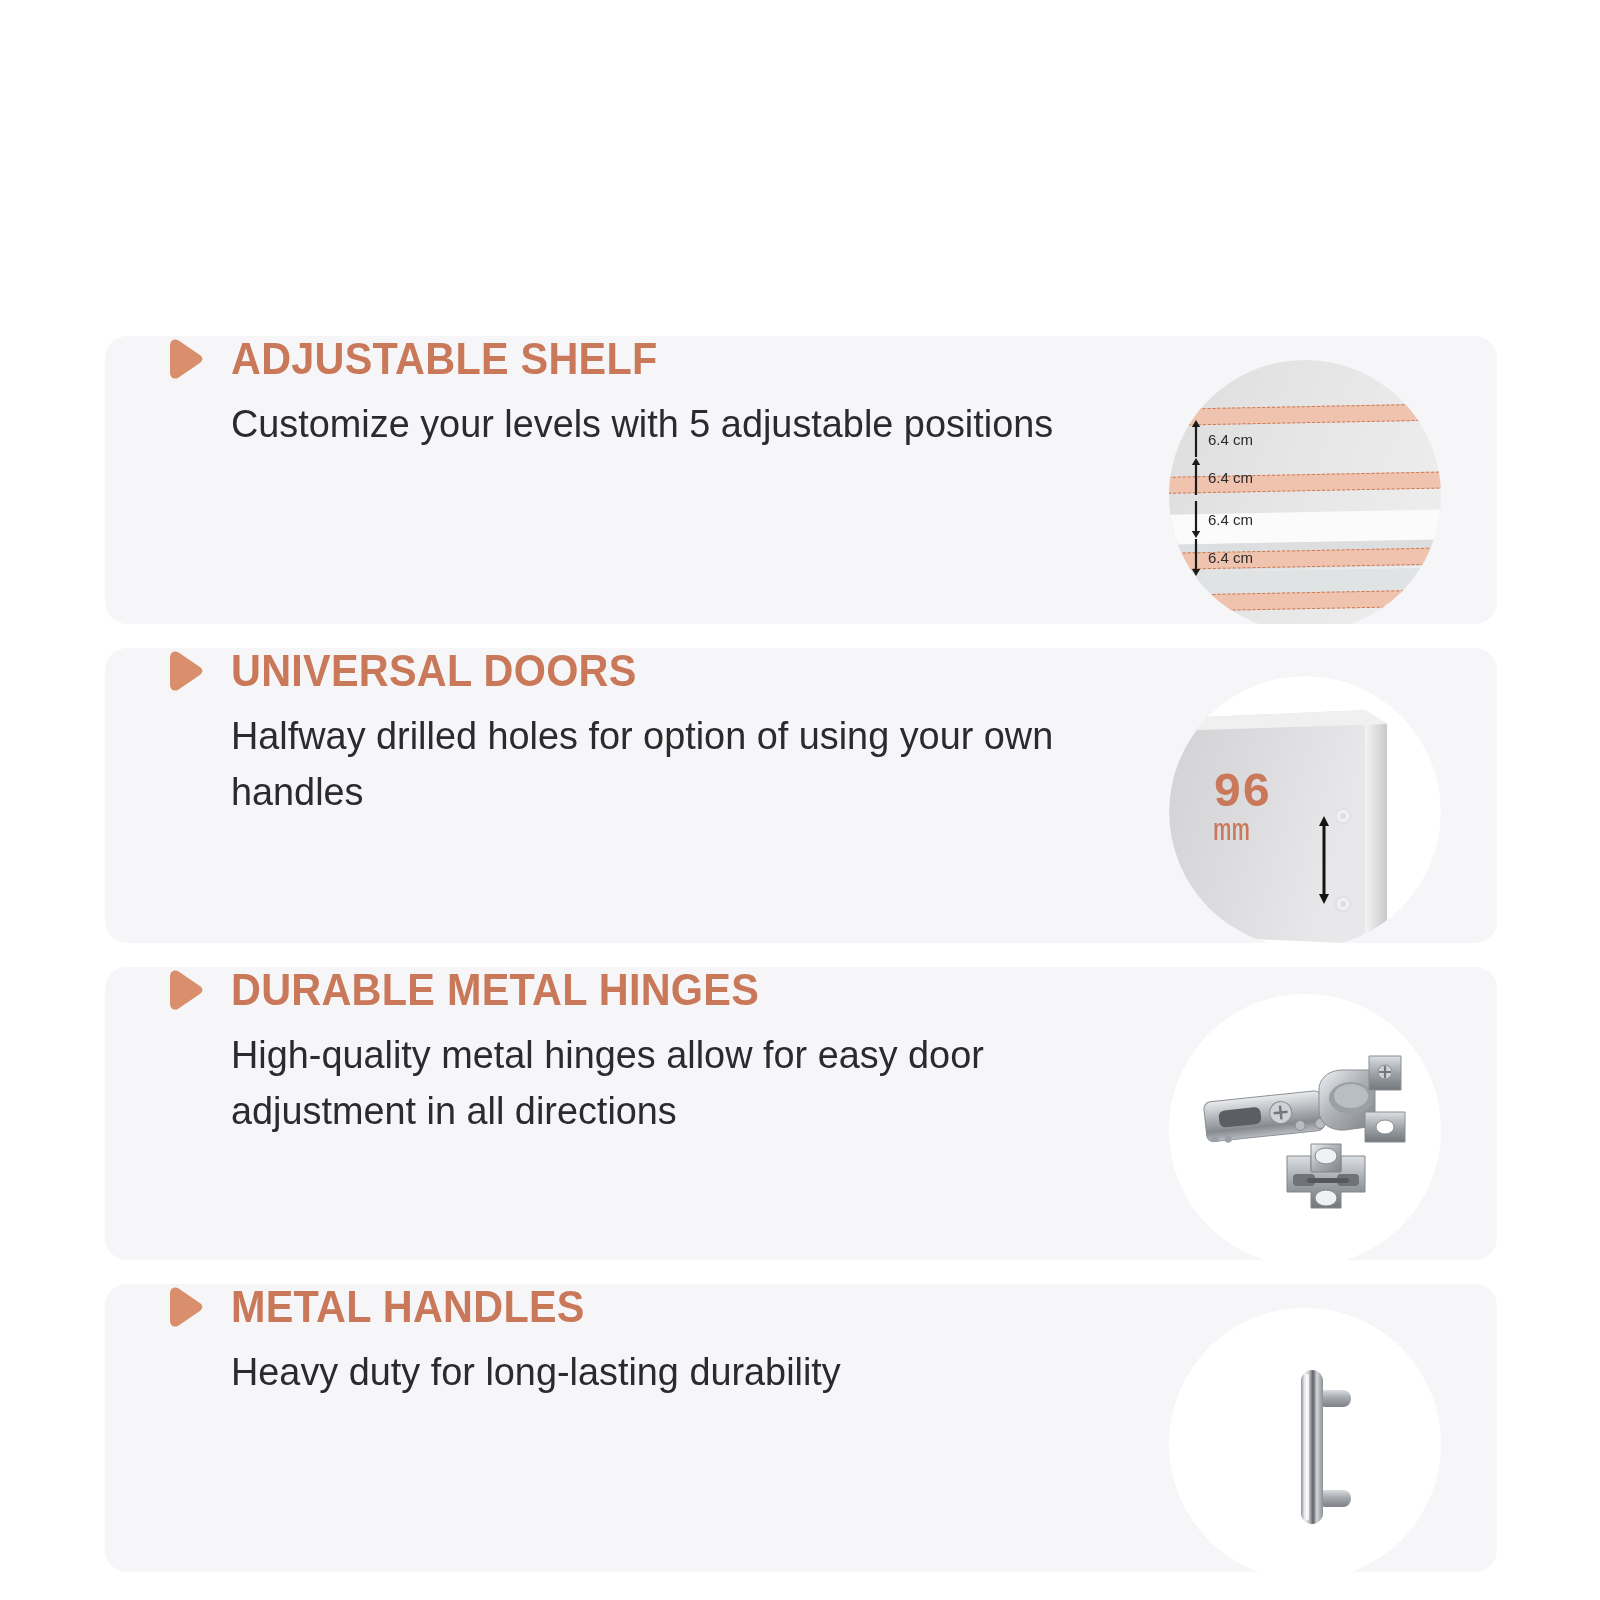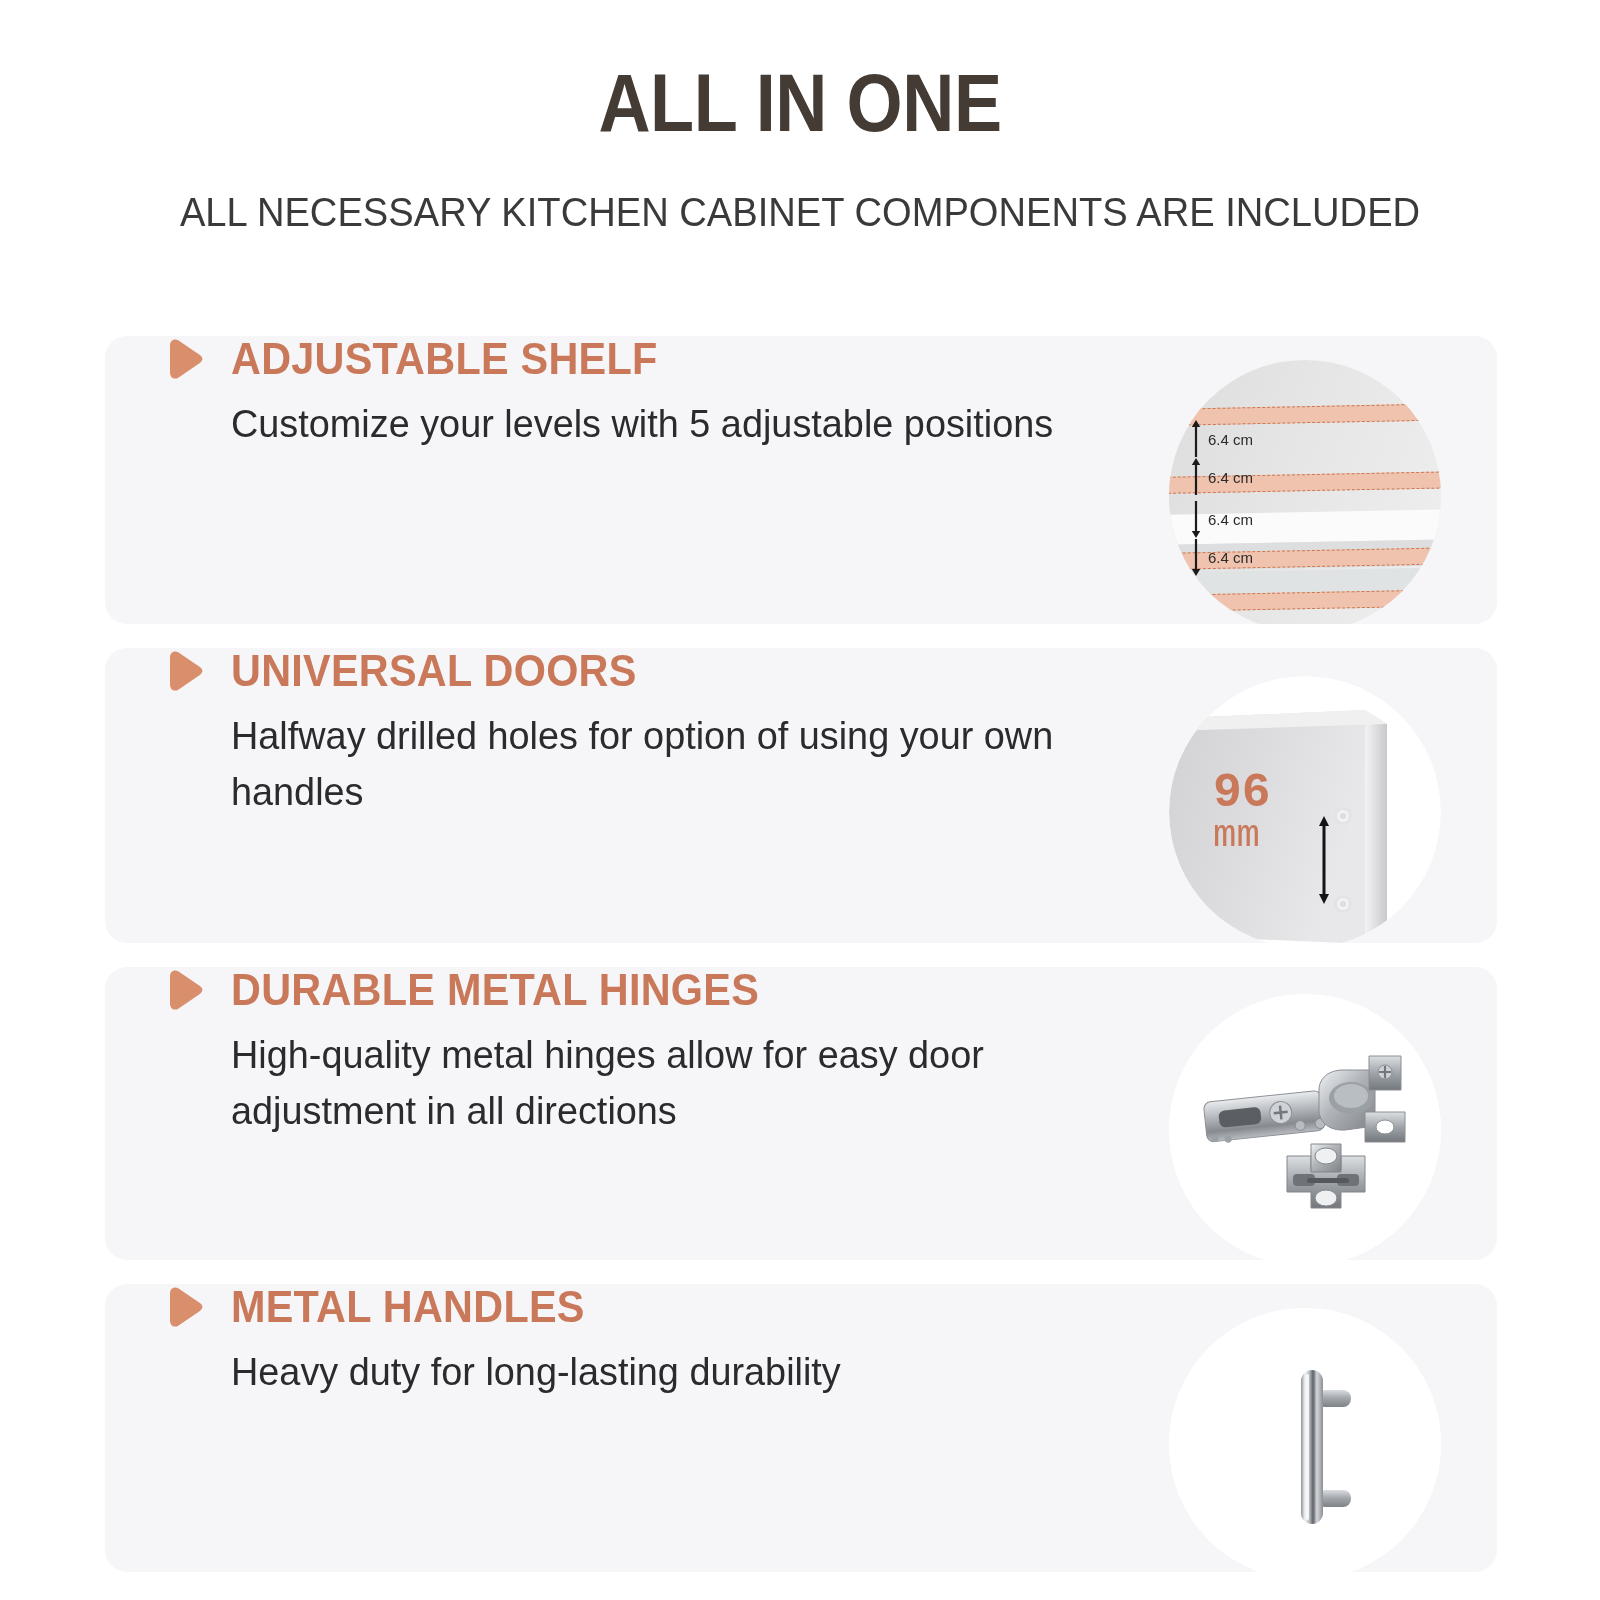--- a/index.html
+++ b/index.html
@@ -178,39 +178,35 @@
   
   .door-circle { background: transparent; }
   .door-96 {
     position: absolute;
     font-family: Liberation Mono, monospace;
     color: #C9795A;
     text-align: left;
     line-height: 0.98;
   }
   .door-96 .n { font-size: 48px; font-weight: 600; display:block; }
-  .door-96 .u { font-size: 39px; font-weight: 400; display:block; }
+  .door-96 .u { font-size: 31px; font-weight: 400; display:block; }
 
   
   .handle-circle { background: #ffffff; }
 
   
   .hinge-circle { background: #ffffff; }
 
   .svg-fill { width: 100%; height: 100%; display: block; }
 </style>
 </head>
 <body>
 
 <div class="page">
 
-  <div class="header">
-    <div class="main-title">ALL IN ONE</div>
-    <div class="sub-title">ALL NECESSARY KITCHEN CABINET COMPONENTS ARE INCLUDED</div>
-  </div>
 
   <div class="cards">
 
     <div class="card card-1">
       <div class="card-text">
         <div class="card-title-row">
           <svg class="bullet-icon" viewBox="0 0 42 44">
             <path d="M7 8.5 C7 3.2 11.5 0.8 15.6 3.6 L36.5 17.8 C40.4 20.5 40.4 23.5 36.5 26.2 L15.6 40.4 C11.5 43.2 7 40.8 7 35.5 Z" fill="#D98E6C"></path>
           </svg>
           <div class="card-title">ADJUSTABLE SHELF</div>

